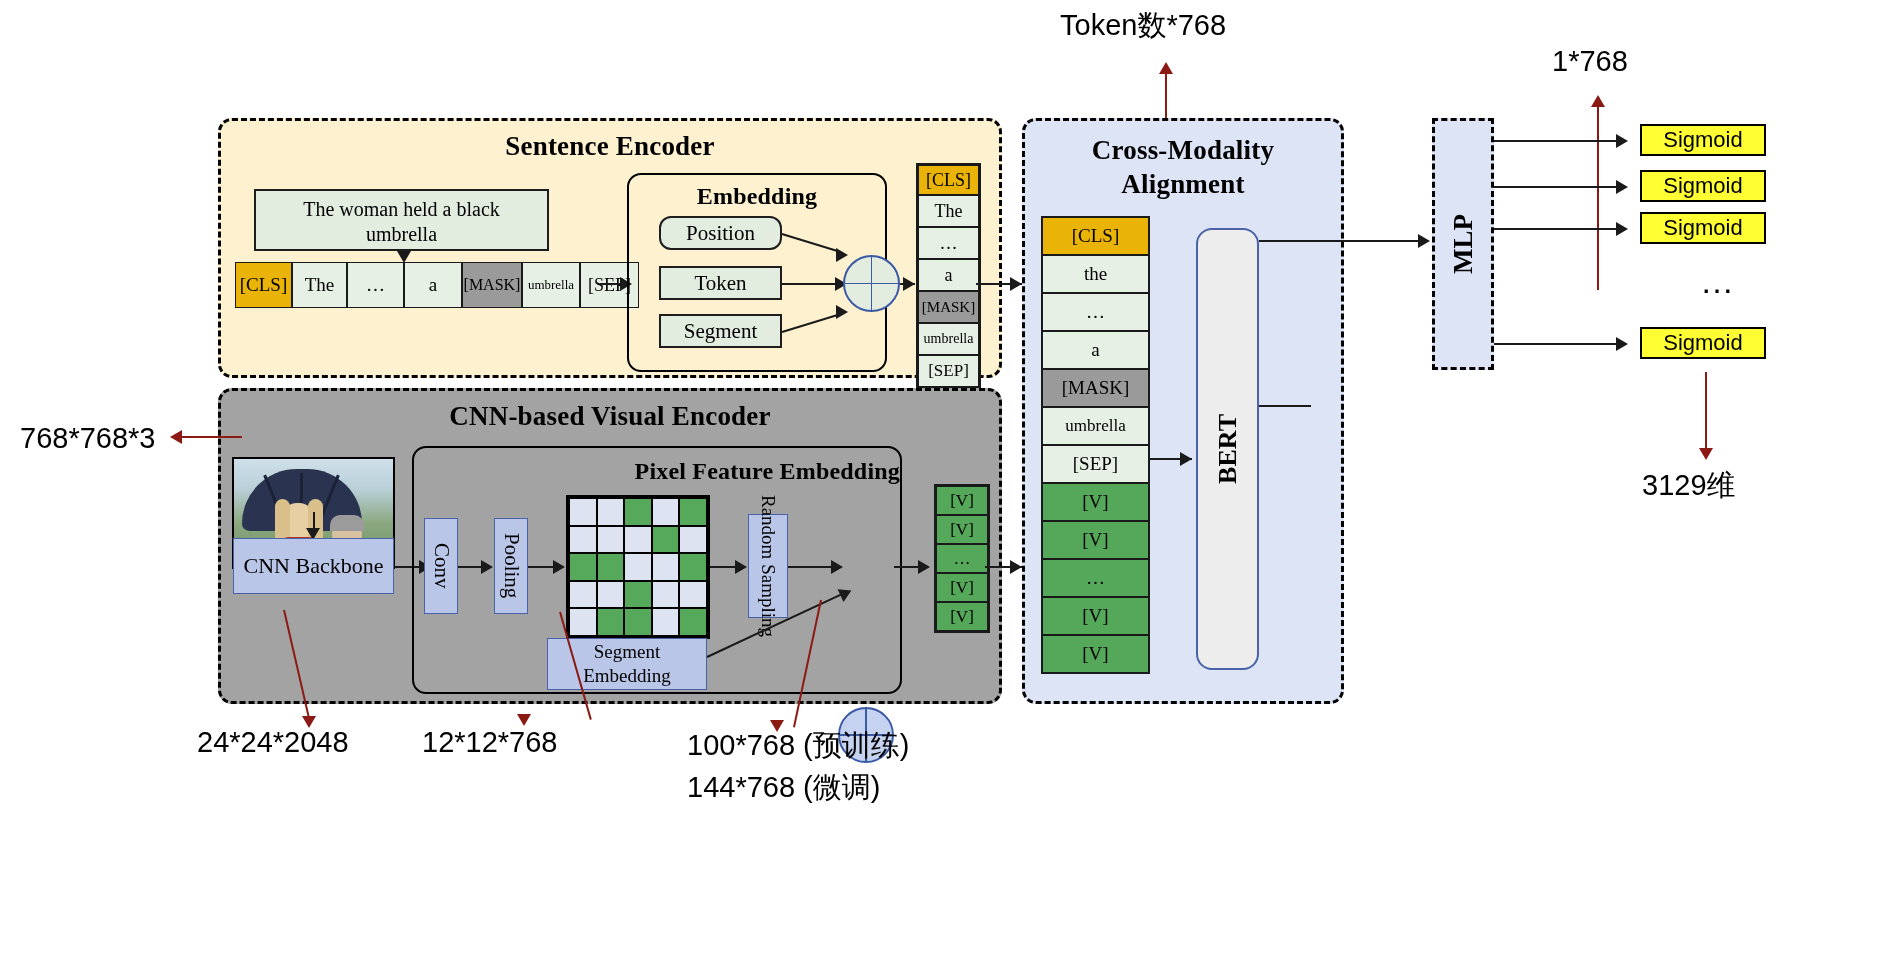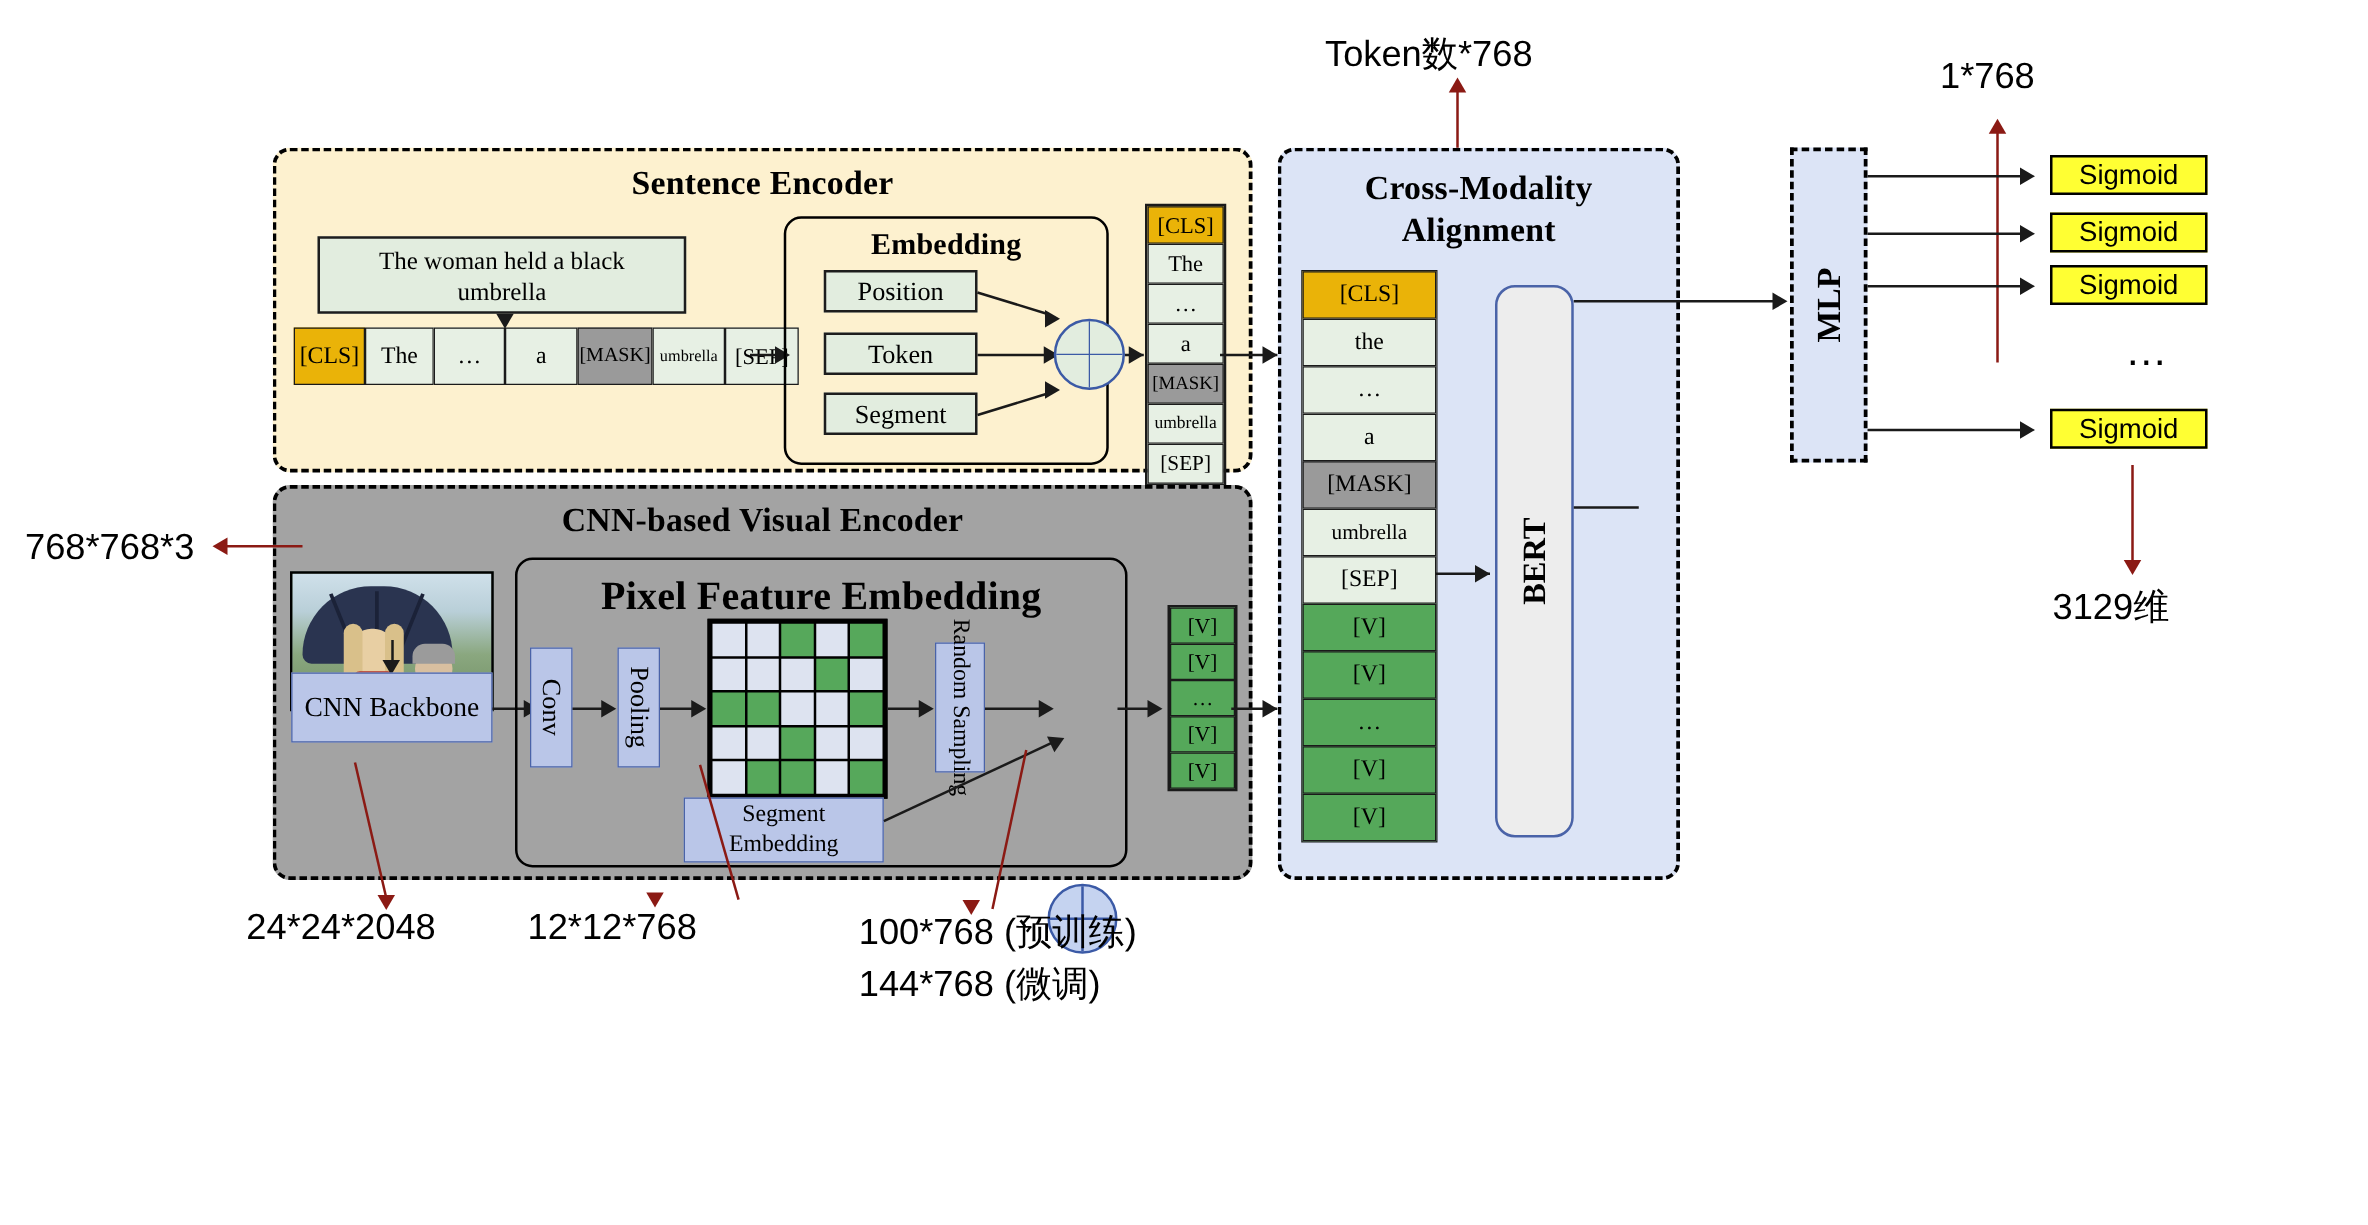--- a/index.html
+++ b/index.html
@@ -185,21 +185,21 @@
     letter-spacing: 3px;
     color: #000;
     font-family: "Liberation Sans", sans-serif;
   }
 </style>
 </head>
 <body>
 
 <div id="canvas">
 
-  <div class="abs annot" style="left:1060px; top:24px;">Token数*768</div>
+  <div class="abs annot" style="left:1060px; top:6px;">Token数*768</div>
   <div class="abs red" style="left:1166px; top:62px;">
     <div class="arrow-u abs" style="left:-7px; top:0;"></div>
     <div class="line-v abs" style="left:-0.8px; top:10px; height:105px;"></div>
   </div>
 
   <div class="abs annot" style="left:1552px; top:45px;">1*768</div>
   <div class="abs red" style="left:1598px; top:95px;">
     <div class="arrow-u abs" style="left:-7px; top:0;"></div>
     <div class="line-v abs" style="left:-0.8px; top:10px; height:185px;"></div>
   </div>
@@ -225,21 +225,21 @@
   </div>
 
   <div class="abs" style="left:600px; top:283px;">
     <div class="line-h abs" style="left:0; top:0; width:20px;"></div>
     <div class="arrow-r abs" style="left:20px; top:-6px;"></div>
   </div>
 
   <div class="abs inner-round" style="left:627px; top:173px; width:260px; height:199px;">
     <div class="panel-title" style="top:8px; font-size:24px;">Embedding</div>
   </div>
-  <div class="abs gbox" style="left:659px; top:216px; width:123px; height:34px; font-size:21px;">Position</div>
+  <div class="abs gbox" style="left:659px; top:216px; width:123px; height:34px; font-size:21px;border-radius:12px;">Position</div>
   <div class="abs gbox" style="left:659px; top:266px; width:123px; height:34px; font-size:21px;">Token</div>
   <div class="abs gbox" style="left:659px; top:314px; width:123px; height:34px; font-size:21px;">Segment</div>
 
   <div class="abs" style="left:782px; top:233px; width:58px; height:1.6px; background:#1a1a1a; transform:rotate(17deg); transform-origin:left center;"></div>
   <div class="abs arrow-r" style="left:836px; top:248px;"></div>
   <div class="abs line-h" style="left:782px; top:283px; width:55px;"></div>
   <div class="abs arrow-r" style="left:835px; top:277px;"></div>
   <div class="abs" style="left:782px; top:331px; width:58px; height:1.6px; background:#1a1a1a; transform:rotate(-17deg); transform-origin:left center;"></div>
   <div class="abs arrow-r" style="left:836px; top:305px;"></div>
 
@@ -281,21 +281,21 @@
 
   <div class="abs line-v" style="left:313px; top:512px; height:20px;"></div>
   <div class="abs arrow-dn-blk" style="left:306px; top:528px;"></div>
 
   <div class="abs bluebox" style="left:233px; top:538px; width:161px; height:56px; font-size:22px; line-height:1.25;">CNN Backbone</div>
 
   <div class="abs line-h" style="left:394px; top:566px; width:28px;"></div>
   <div class="abs arrow-r" style="left:419px; top:560px;"></div>
 
   <div class="abs inner-round" style="left:412px; top:446px; width:490px; height:248px;">
-    <div class="panel-title" style="top:10px; font-size:32px;">Pixel Feature Embedding</div>
+    <div class="panel-title" style="top:10px; font-size:24px;text-align:right;">Pixel Feature Embedding</div>
   </div>
 
   <div class="abs bluebox vert-text" style="left:424px; top:518px; width:34px; height:96px; font-size:21px;">Conv</div>
   <div class="abs line-h" style="left:458px; top:566px; width:26px;"></div>
   <div class="abs arrow-r" style="left:481px; top:560px;"></div>
 
   <div class="abs bluebox vert-text" style="left:494px; top:518px; width:34px; height:96px; font-size:21px;">Pooling</div>
   <div class="abs line-h" style="left:528px; top:566px; width:28px;"></div>
   <div class="abs arrow-r" style="left:553px; top:560px;"></div>
 

